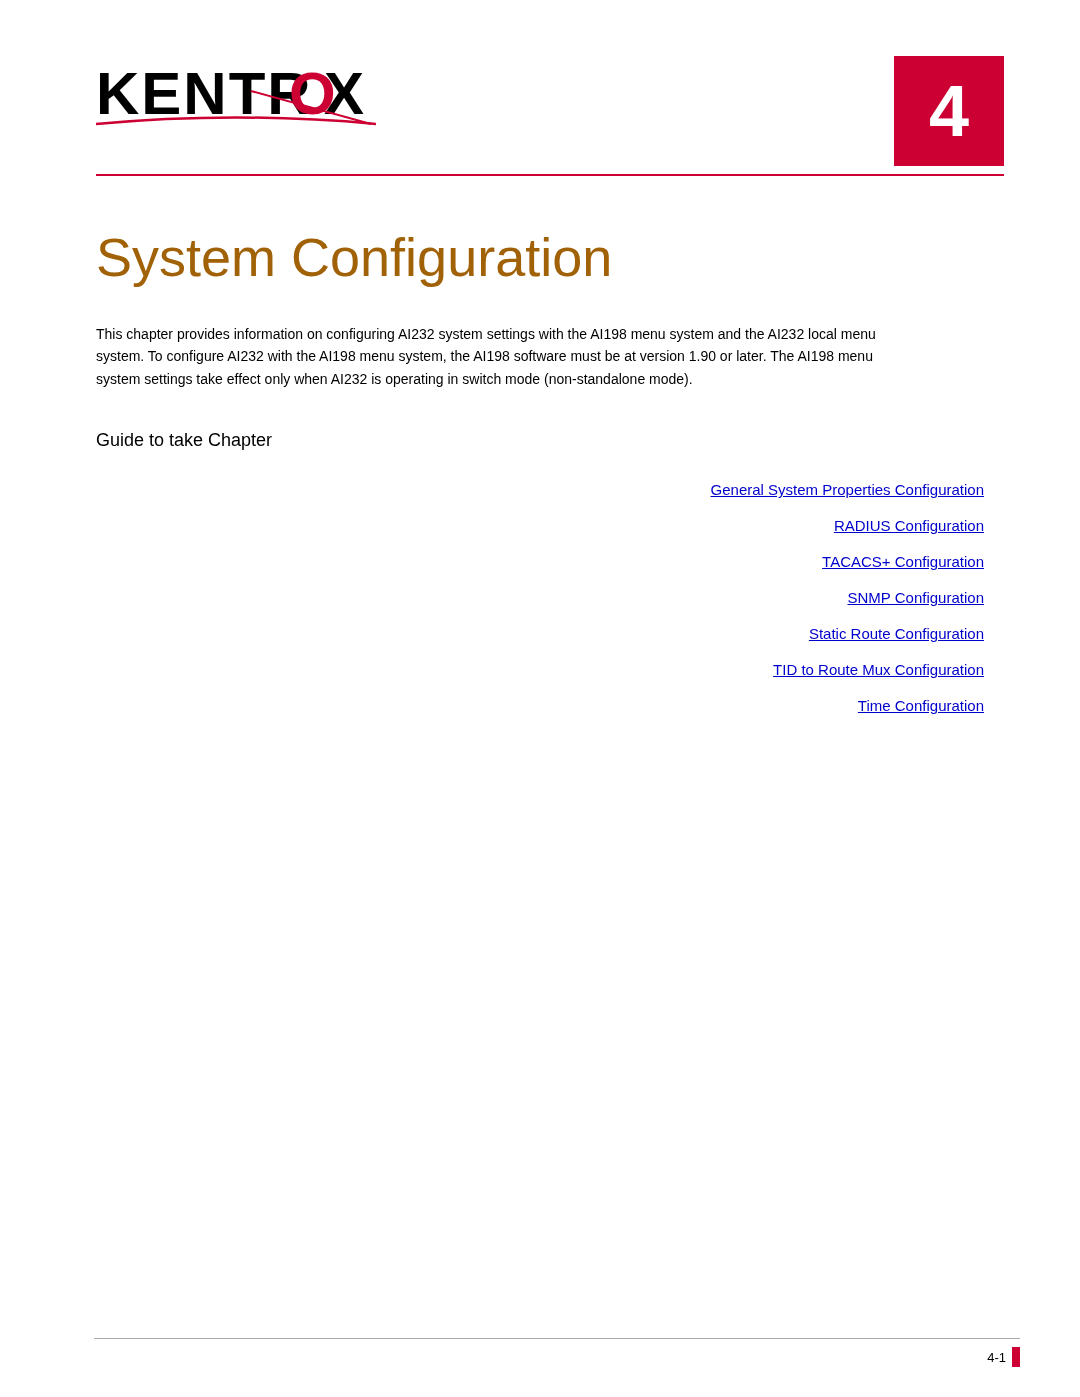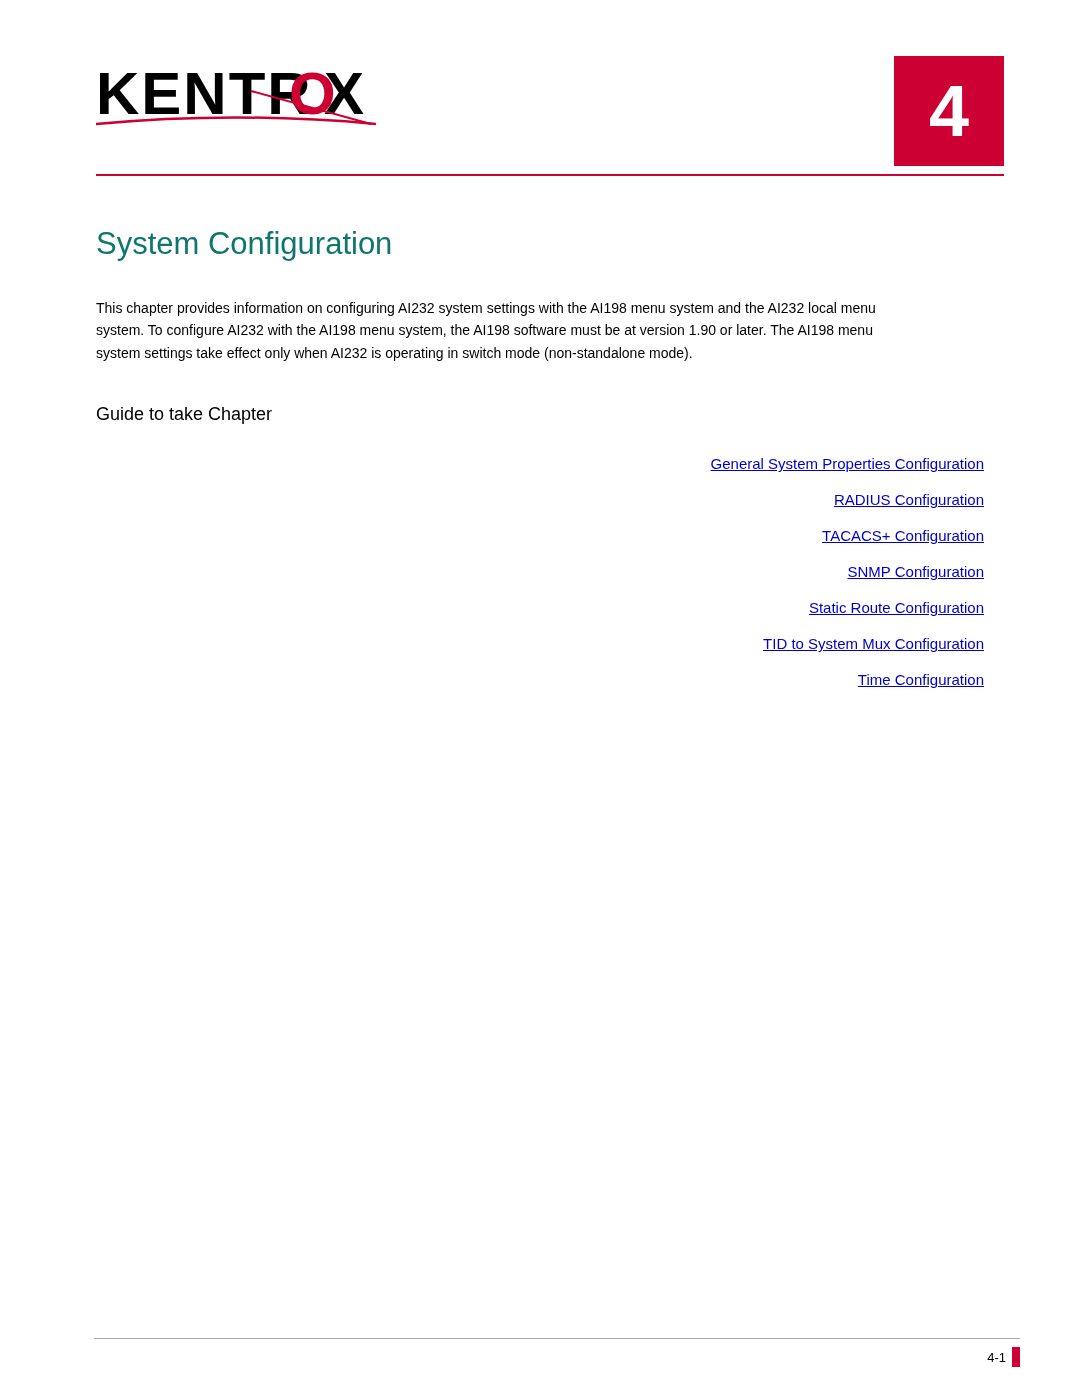--- a/index.html
+++ b/index.html
@@ -69,23 +69,23 @@
       margin: 0 60px 0 80px;
       margin-top: 8px;
     }
 
     
     .content {
       padding: 50px 80px 60px 80px;
     }
 
     .page-title {
-      font-size: 31px;
+      font-size: 54px;
       font-weight: 400;
-      color: #0f766e;
+      color: #a16207;
       margin-bottom: 35px;
       font-family: Arial, Helvetica, sans-serif;
     }
 
     .intro-text {
       font-size: 14px;
       line-height: 1.6;
       color: #000000;
       margin-bottom: 40px;
       max-width: 820px;
@@ -211,21 +211,21 @@
           <span>SNMP Configuration</span>
         </a>
       </li>
       <li>
         <a class="toc-link" href="#">
           <span>Static Route Configuration</span>
         </a>
       </li>
       <li>
         <a class="toc-link" href="#">
-          <span>TID to System Mux Configuration</span>
+          <span>TID to Route Mux Configuration</span>
         </a>
       </li>
       <li>
         <a class="toc-link" href="#">
           <span>Time Configuration</span>
         </a>
       </li>
     </ul>
 
   </div>

